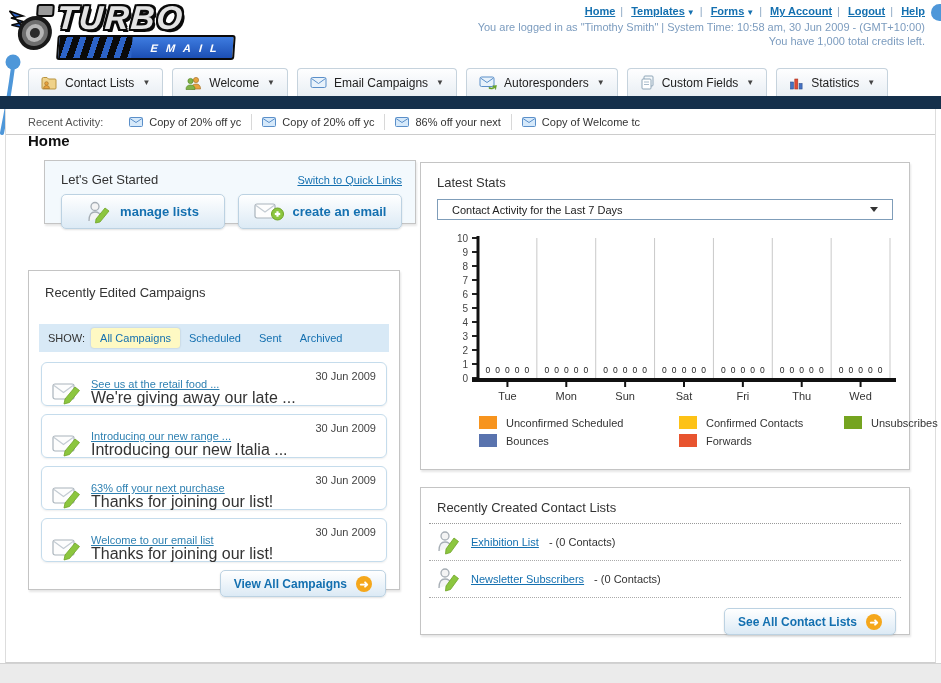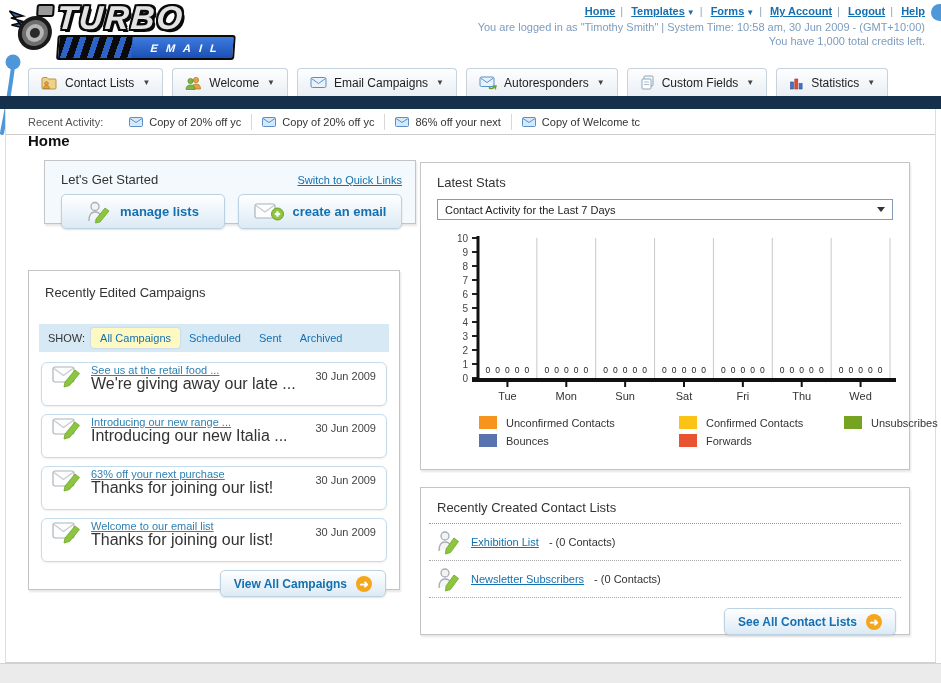--- a/index.html
+++ b/index.html
@@ -78,40 +78,40 @@
   }
 
   
   .panel-campaigns { top:270px; left:28px; width:372px; height:320px; }
   .pc-title { padding:14px 16px 24px; }
   .show-bar { margin:0 10px; height:28px; background:#D8E9F6; display:flex; align-items:center; font-size:11px; padding:0 9px; }
   .show-label { color:#333; margin-right:6px; }
   .show-tab { color:#1470B0; padding:4px 9px; cursor:pointer; text-decoration:none; }
   .show-tab.active { background:#fef9c3; border-radius:3px; box-shadow:0 0 2px rgba(0,0,0,0.2); }
   .campaign-rows { padding:10px 12px 0; display:flex; flex-direction:column; gap:8px; }
-  .campaign-row { border:1px solid #C5DCEC; border-radius:6px; height:44px; display:flex; align-items:flex-start;
+  .campaign-row { border:1px solid #C5DCEC; border-radius:6px; height:44px; display:flex; align-items:flex-end;
     padding:0 10px; gap:9px; box-shadow:0 1px 2px rgba(0,0,0,0.07); cursor:pointer; }
   .cr-text { flex:1; line-height:14px; }
   .cr-title { font-size:11px; color:#2F81B2; text-decoration:underline; }
   .cr-sub { font-size:16px; color:#333; }
   .cr-date { font-size:11px; color:#444; align-self:flex-start; margin-top:7px; }
   .view-all-wrap { display:flex; justify-content:flex-end; padding:8px 13px; }
   .small-btn {
     display:flex; align-items:center; gap:9px; padding:5px 13px; height:27px;
     background:linear-gradient(#FFFFFF,#DCEAF5); border:1px solid #BCD2E2; border-radius:5px;
     font-size:12px; font-weight:bold; color:#1470B0; cursor:pointer; box-shadow:0 1px 2px rgba(0,0,0,0.12);
   }
   .arrow-circle { width:16px; height:16px; border-radius:50%; background:#F5A71B; color:#fff;
     font-size:11px; line-height:16px; text-align:center; font-weight:bold; }
 
   
   .panel-stats { top:162px; left:420px; width:490px; height:308px; }
   .ps-title { padding:12px 16px 9px; }
   .stats-select { margin:0 16px; height:21px; border:1px solid #7F9DB9; background:#fff;
-    display:flex; align-items:center; justify-content:space-between; padding:0 7px; font-size:11px; color:#222; cursor:pointer; }
+    display:flex; align-items:center; justify-content:space-between; padding:0 14px; font-size:11px; color:#222; cursor:pointer; }
   .sel-arrow { width:0; height:0; border-left:4px solid transparent; border-right:4px solid transparent; border-top:5px solid #333; }
   .chart-wrap { margin-top:8px; text-align:center; }
   .legend { display:grid; grid-template-columns:200px 165px 125px; row-gap:5px; padding-left:58px; margin-top:2px;
     font-size:11px; color:#333; }
   .legend-item { display:flex; gap:9px; align-items:center; }
   .legend-swatch { width:18px; height:13px; flex:none; }
 
   
   .panel-lists { top:487px; left:420px; width:490px; height:148px; }
   .pl-title { padding:12px 16px 8px; }
@@ -445,21 +445,21 @@
         <text x="430.57142857142856" y="145" text-anchor="middle" font-size="8.5" font-family="Liberation Sans, sans-serif" fill="#222">0</text>
         <text x="440.3428571428571" y="145" text-anchor="middle" font-size="8.5" font-family="Liberation Sans, sans-serif" fill="#222">0</text>
         <text x="450.1142857142857" y="145" text-anchor="middle" font-size="8.5" font-family="Liberation Sans, sans-serif" fill="#222">0</text>
         <line x1="430.57142857142856" y1="152" x2="430.57142857142856" y2="159" stroke="#111" stroke-width="2"></line>
         <text x="430.57142857142856" y="172" text-anchor="middle" font-size="11" font-family="Liberation Sans, sans-serif" fill="#333">Wed</text>
       </svg>
   </div>
   <div class="legend">
     <div class="legend-item">
       <span class="legend-swatch" style="background: rgb(247, 148, 30);"></span>
-      <span>Unconfirmed Contacts</span>
+      <span>Unconfirmed Scheduled</span>
     </div>
     <div class="legend-item">
       <span class="legend-swatch" style="background: rgb(253, 194, 22);"></span>
       <span>Confirmed Contacts</span>
     </div>
     <div class="legend-item">
       <span class="legend-swatch" style="background: rgb(117, 164, 32);"></span>
       <span>Unsubscribes</span>
     </div>
     <div class="legend-item">

